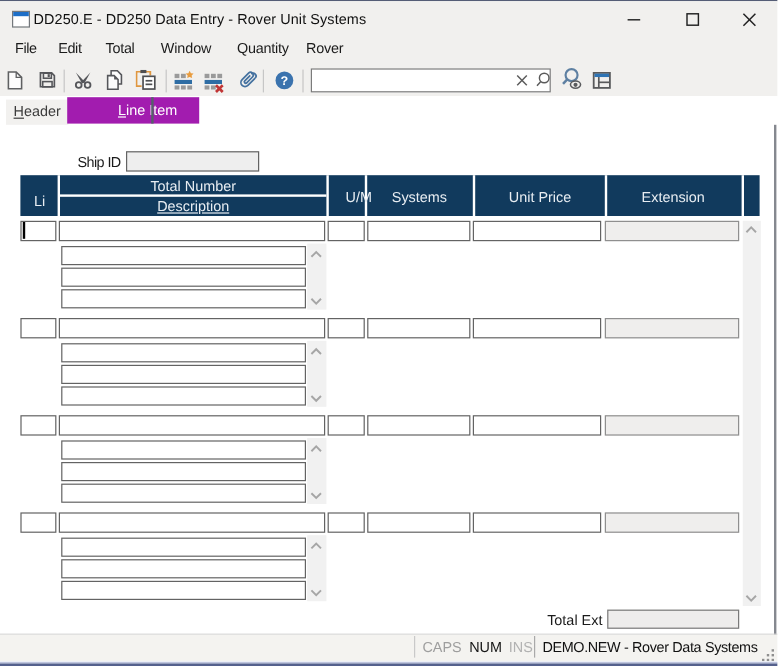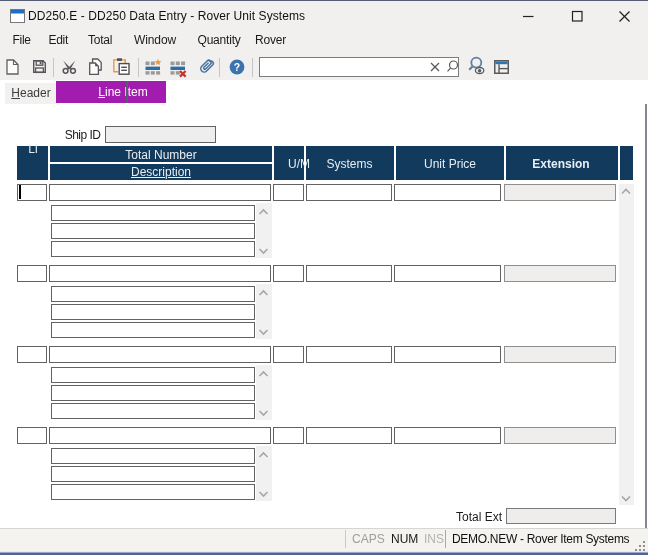--- a/index.html
+++ b/index.html
@@ -143,27 +143,27 @@
 <div class="abs" style="left:17px;top:146px;width:616px;height:34px;background:#113a5d;"></div>
 
 <div class="abs" style="left:48px;top:146px;width:2px;height:34px;background:#fff;"></div>
 <div class="abs" style="left:272px;top:146px;width:2px;height:34px;background:#fff;"></div>
 <div class="abs" style="left:303.5px;top:146px;width:2px;height:34px;background:#fff;"></div>
 <div class="abs" style="left:394px;top:146px;width:2px;height:34px;background:#fff;"></div>
 <div class="abs" style="left:504px;top:146px;width:2px;height:34px;background:#fff;"></div>
 <div class="abs" style="left:617.5px;top:146px;width:2px;height:34px;background:#fff;"></div>
 <div class="abs" style="left:50px;top:162.3px;width:222px;height:1.6px;background:#fff;"></div>
 
-<div class="hdrtxt" style="left:33px;top:149px;">Li</div>
+<div class="hdrtxt" style="left:33px;top:168px;">Li</div>
 <div class="hdrtxt" style="left:161px;top:155px;">Total Number</div>
 <div class="hdrtxt" style="left:161px;top:172px;text-decoration:underline;">Description</div>
 <div class="hdrtxt" style="left:299px;top:163.5px;">U/M</div>
 <div class="hdrtxt" style="left:349.5px;top:163.5px;">Systems</div>
 <div class="hdrtxt" style="left:450px;top:163.5px;">Unit Price</div>
-<div class="hdrtxt" style="left:561px;top:163.5px;font-weight:bold;">Extension</div>
+<div class="hdrtxt" style="left:561px;top:163.5px;">Extension</div>
 
 <div id="rows">
 <div class="fld" style="left:16.5px;top:183.5px;width:30.5px;height:17px;"></div>
 <div class="fld" style="left:49px;top:183.5px;width:221.5px;height:17px;"></div>
 <div class="fld" style="left:273px;top:183.5px;width:30.5px;height:17px;"></div>
 <div class="fld" style="left:305.5px;top:183.5px;width:86px;height:17px;"></div>
 <div class="fld" style="left:393.5px;top:183.5px;width:107.5px;height:17px;"></div>
 <div class="gfld" style="left:504px;top:183.5px;width:112.3px;height:17px;"></div>
 <div class="abs" style="left:19px;top:185.0px;width:1.6px;height:14px;background:#000;"></div>
 <div class="fld" style="left:50.5px;top:204.5px;width:204px;height:16.5px;"></div>
@@ -237,21 +237,21 @@
 <div class="abs" style="left:402px;top:510px;width:100px;text-align:right;">Total Ext</div>
 <div class="abs" style="left:505.5px;top:507.5px;width:110.5px;height:16.5px;background:#eeedec;border:1px solid #7a7a7a;box-sizing:border-box;"></div>
 
 <div class="abs" style="left:0;top:528px;width:648px;height:1px;background:#d5d5d5;"></div>
 <div class="abs" style="left:0;top:529px;width:648px;height:22px;background:#f4f3f0;"></div>
 <div class="abs" style="left:345px;top:530px;width:1px;height:18px;background:#c9c9c9;"></div>
 <div class="abs" style="left:445px;top:530px;width:1px;height:18px;background:#a9a9a9;"></div>
 <div class="abs" style="left:352px;top:532px;color:#9e9e9e;">CAPS</div>
 <div class="abs" style="left:391px;top:532px;color:#161616;">NUM</div>
 <div class="abs" style="left:424px;top:532px;color:#b2b2b2;">INS</div>
-<div class="abs" style="left:452px;top:532px;color:#111;white-space:nowrap;letter-spacing:-0.3px;">DEMO.NEW - Rover Item Systems</div>
+<div class="abs" style="left:452px;top:532px;color:#111;white-space:nowrap;letter-spacing:-0.3px;">DEMO.NEW - Rover Data Systems</div>
 <svg class="abs" style="left:634.5px;top:540.5px;" width="11" height="10" viewBox="0 0 11 10">
   <rect x="8" y="0" width="2" height="2" fill="#8f8f8f"></rect>
   <rect x="8" y="4" width="2" height="2" fill="#8f8f8f"></rect>
   <rect x="8" y="8" width="2" height="2" fill="#8f8f8f"></rect>
   <rect x="4" y="4" width="2" height="2" fill="#8f8f8f"></rect>
   <rect x="4" y="8" width="2" height="2" fill="#8f8f8f"></rect>
   <rect x="0" y="8" width="2" height="2" fill="#8f8f8f"></rect>
 </svg>
 
 <div class="abs" style="left:0;top:551px;width:648px;height:1px;background:#e8ebf4;"></div>

